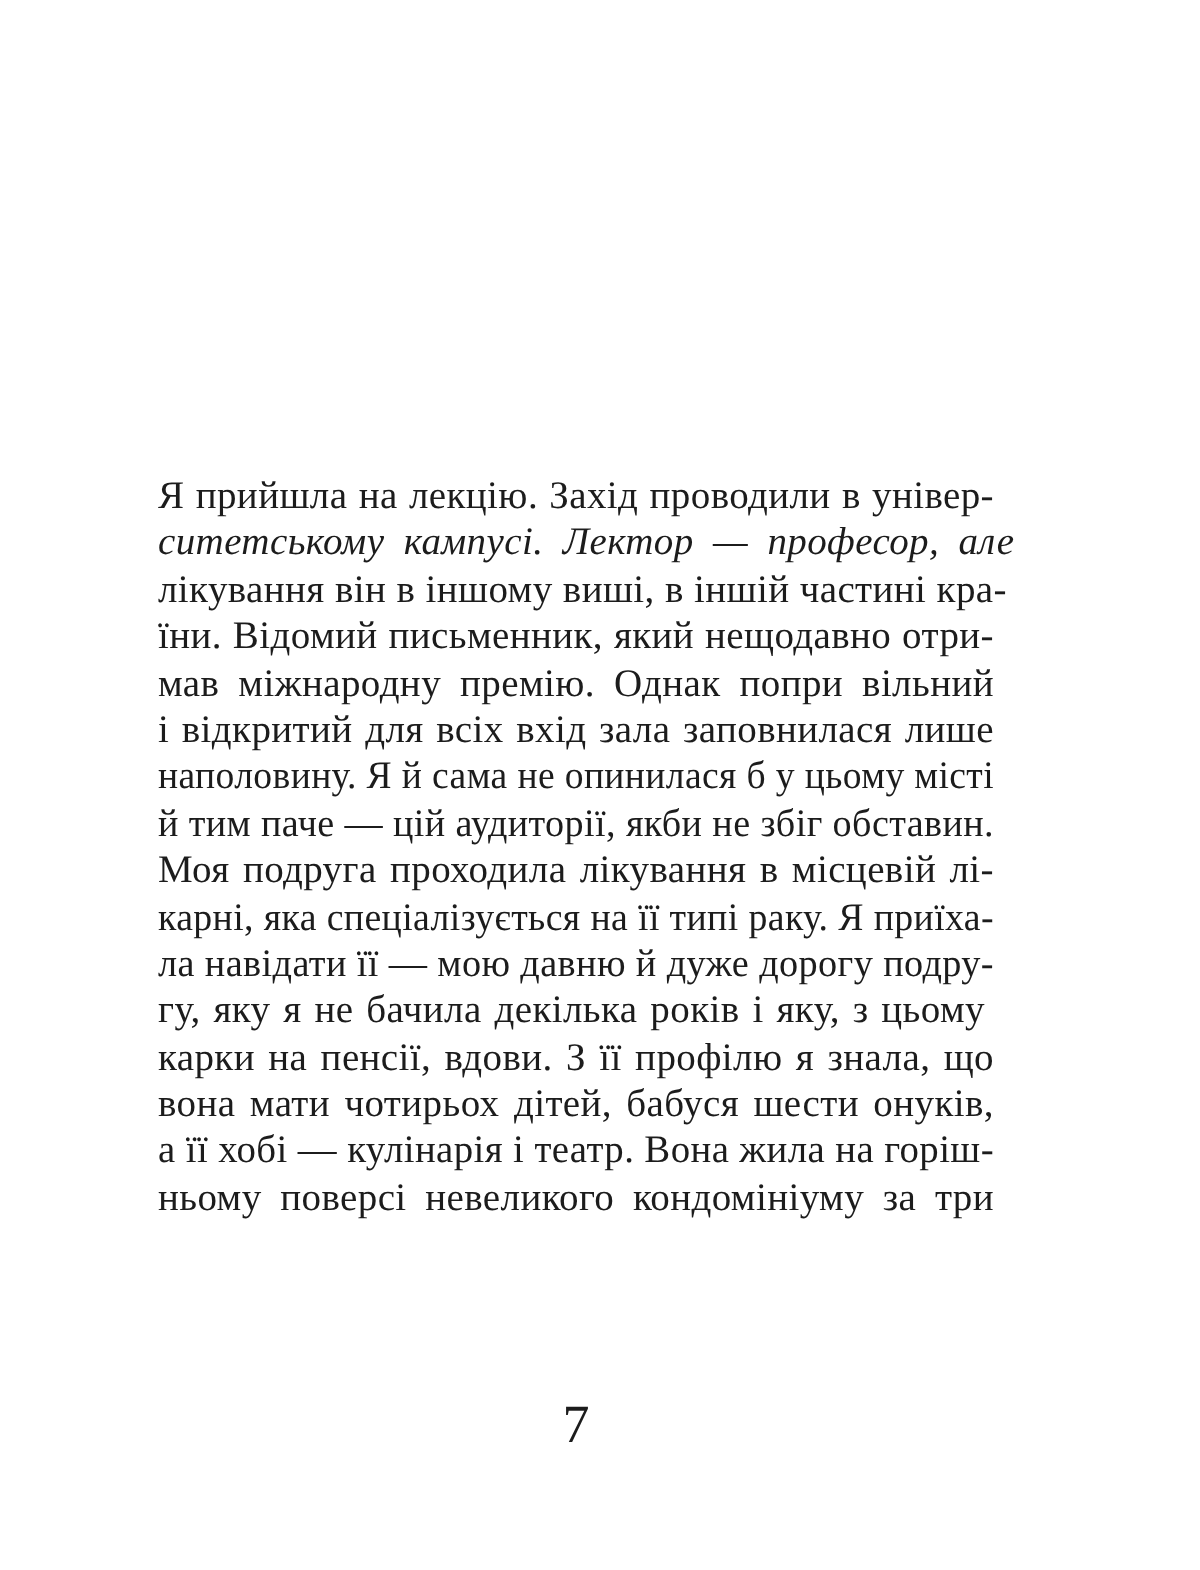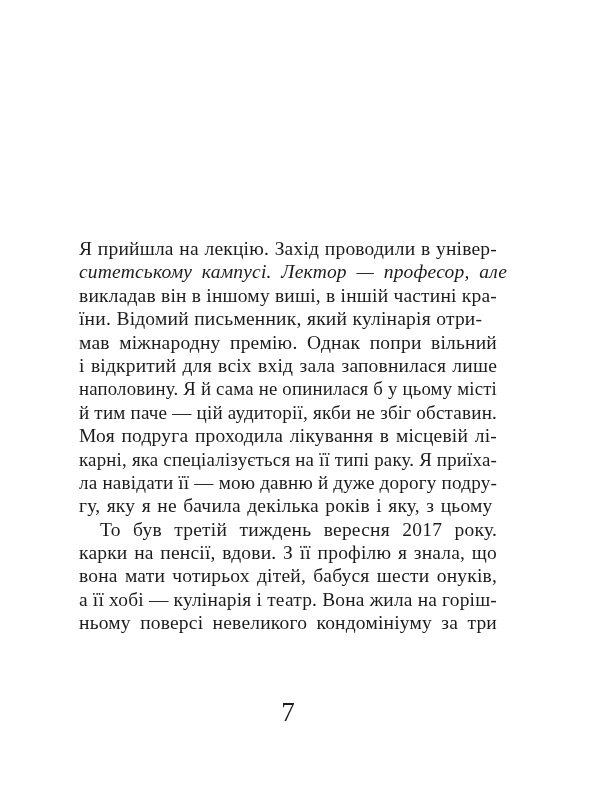--- a/index.html
+++ b/index.html
@@ -43,30 +43,29 @@
     color: #1c1c1c;
   }
 </style>
 </head>
 <body>
 
 <div class="book-page">
   <div class="text-block">
     <div class="line"><span style="word-spacing: 0.560268px;">Я прийшла на лекцію. Захід проводили в універ-</span></div>
     <div class="line"><span style="word-spacing: 4.6px; font-style: italic;">ситетському кампусі. Лектор — професор, але</span></div>
-    <div class="line"><span style="word-spacing: 0.0410156px;">викладав він в іншому виші, в іншій частині кра-</span></div>
-    <div class="line"><span style="word-spacing: 0.3875px;">їни. Відомий письменник, який кулінарія отри-</span></div>
+    <div class="line"><span style="word-spacing: 0.0410156px;">лікування він в іншому виші, в іншій частині кра-</span></div>
+    <div class="line"><span style="word-spacing: 0.3875px;">їни. Відомий письменник, який нещодавно отри-</span></div>
     <div class="line"><span style="word-spacing: 4.4125px;">мав міжнародну премію. Однак попри вільний</span></div>
     <div class="line"><span style="word-spacing: 1.21205px;">і відкритий для всіх вхід зала заповнилася лише</span></div>
     <div class="line"><span style="display: inline-block; transform-origin: 0px 50%; transform: scaleX(0.963272);">наполовину. Я й сама не опинилася б у цьому місті</span></div>
     <div class="line"><span style="display: inline-block; transform-origin: 0px 50%; transform: scaleX(0.978171);">й тим паче — цій аудиторії, якби не збіг обставин.</span></div>
     <div class="line"><span style="word-spacing: 1.59375px;">Моя подруга проходила лікування в місцевій лі-</span></div>
     <div class="line"><span style="display: inline-block; transform-origin: 0px 50%; transform: scaleX(0.968819);">карні, яка спеціалізується на її типі раку. Я приїха-</span></div>
     <div class="line"><span style="display: inline-block; transform-origin: 0px 50%; transform: scaleX(0.980969);">ла навідати її — мою давню й дуже дорогу подру-</span></div>
     <div class="line"><span style="word-spacing: 1.35625px;">гу, яку я не бачила декілька років і яку, з цьому</span></div>
-    <div class="line indent"><span style="word-spacing: 7.41146px;">То був третій тиждень вересня 2017 року.</span></div>
     <div class="line"><span style="word-spacing: 1.58681px; text-align: right;">карки на пенсії, вдови. З її профілю я знала, що</span></div>
     <div class="line"><span style="word-spacing: 2.1276px;">вона мати чотирьох дітей, бабуся шести онуків,</span></div>
     <div class="line"><span style="display: inline-block; transform-origin: 0px 50%; transform: scaleX(0.995608);">а її хобі — кулінарія і театр. Вона жила на горіш-</span></div>
     <div class="line"><span style="word-spacing: 4.25938px;">ньому поверсі невеликого кондомініуму за три</span></div>
   </div>
   <div class="page-number">7</div>
 </div>
 
 </body></html>

